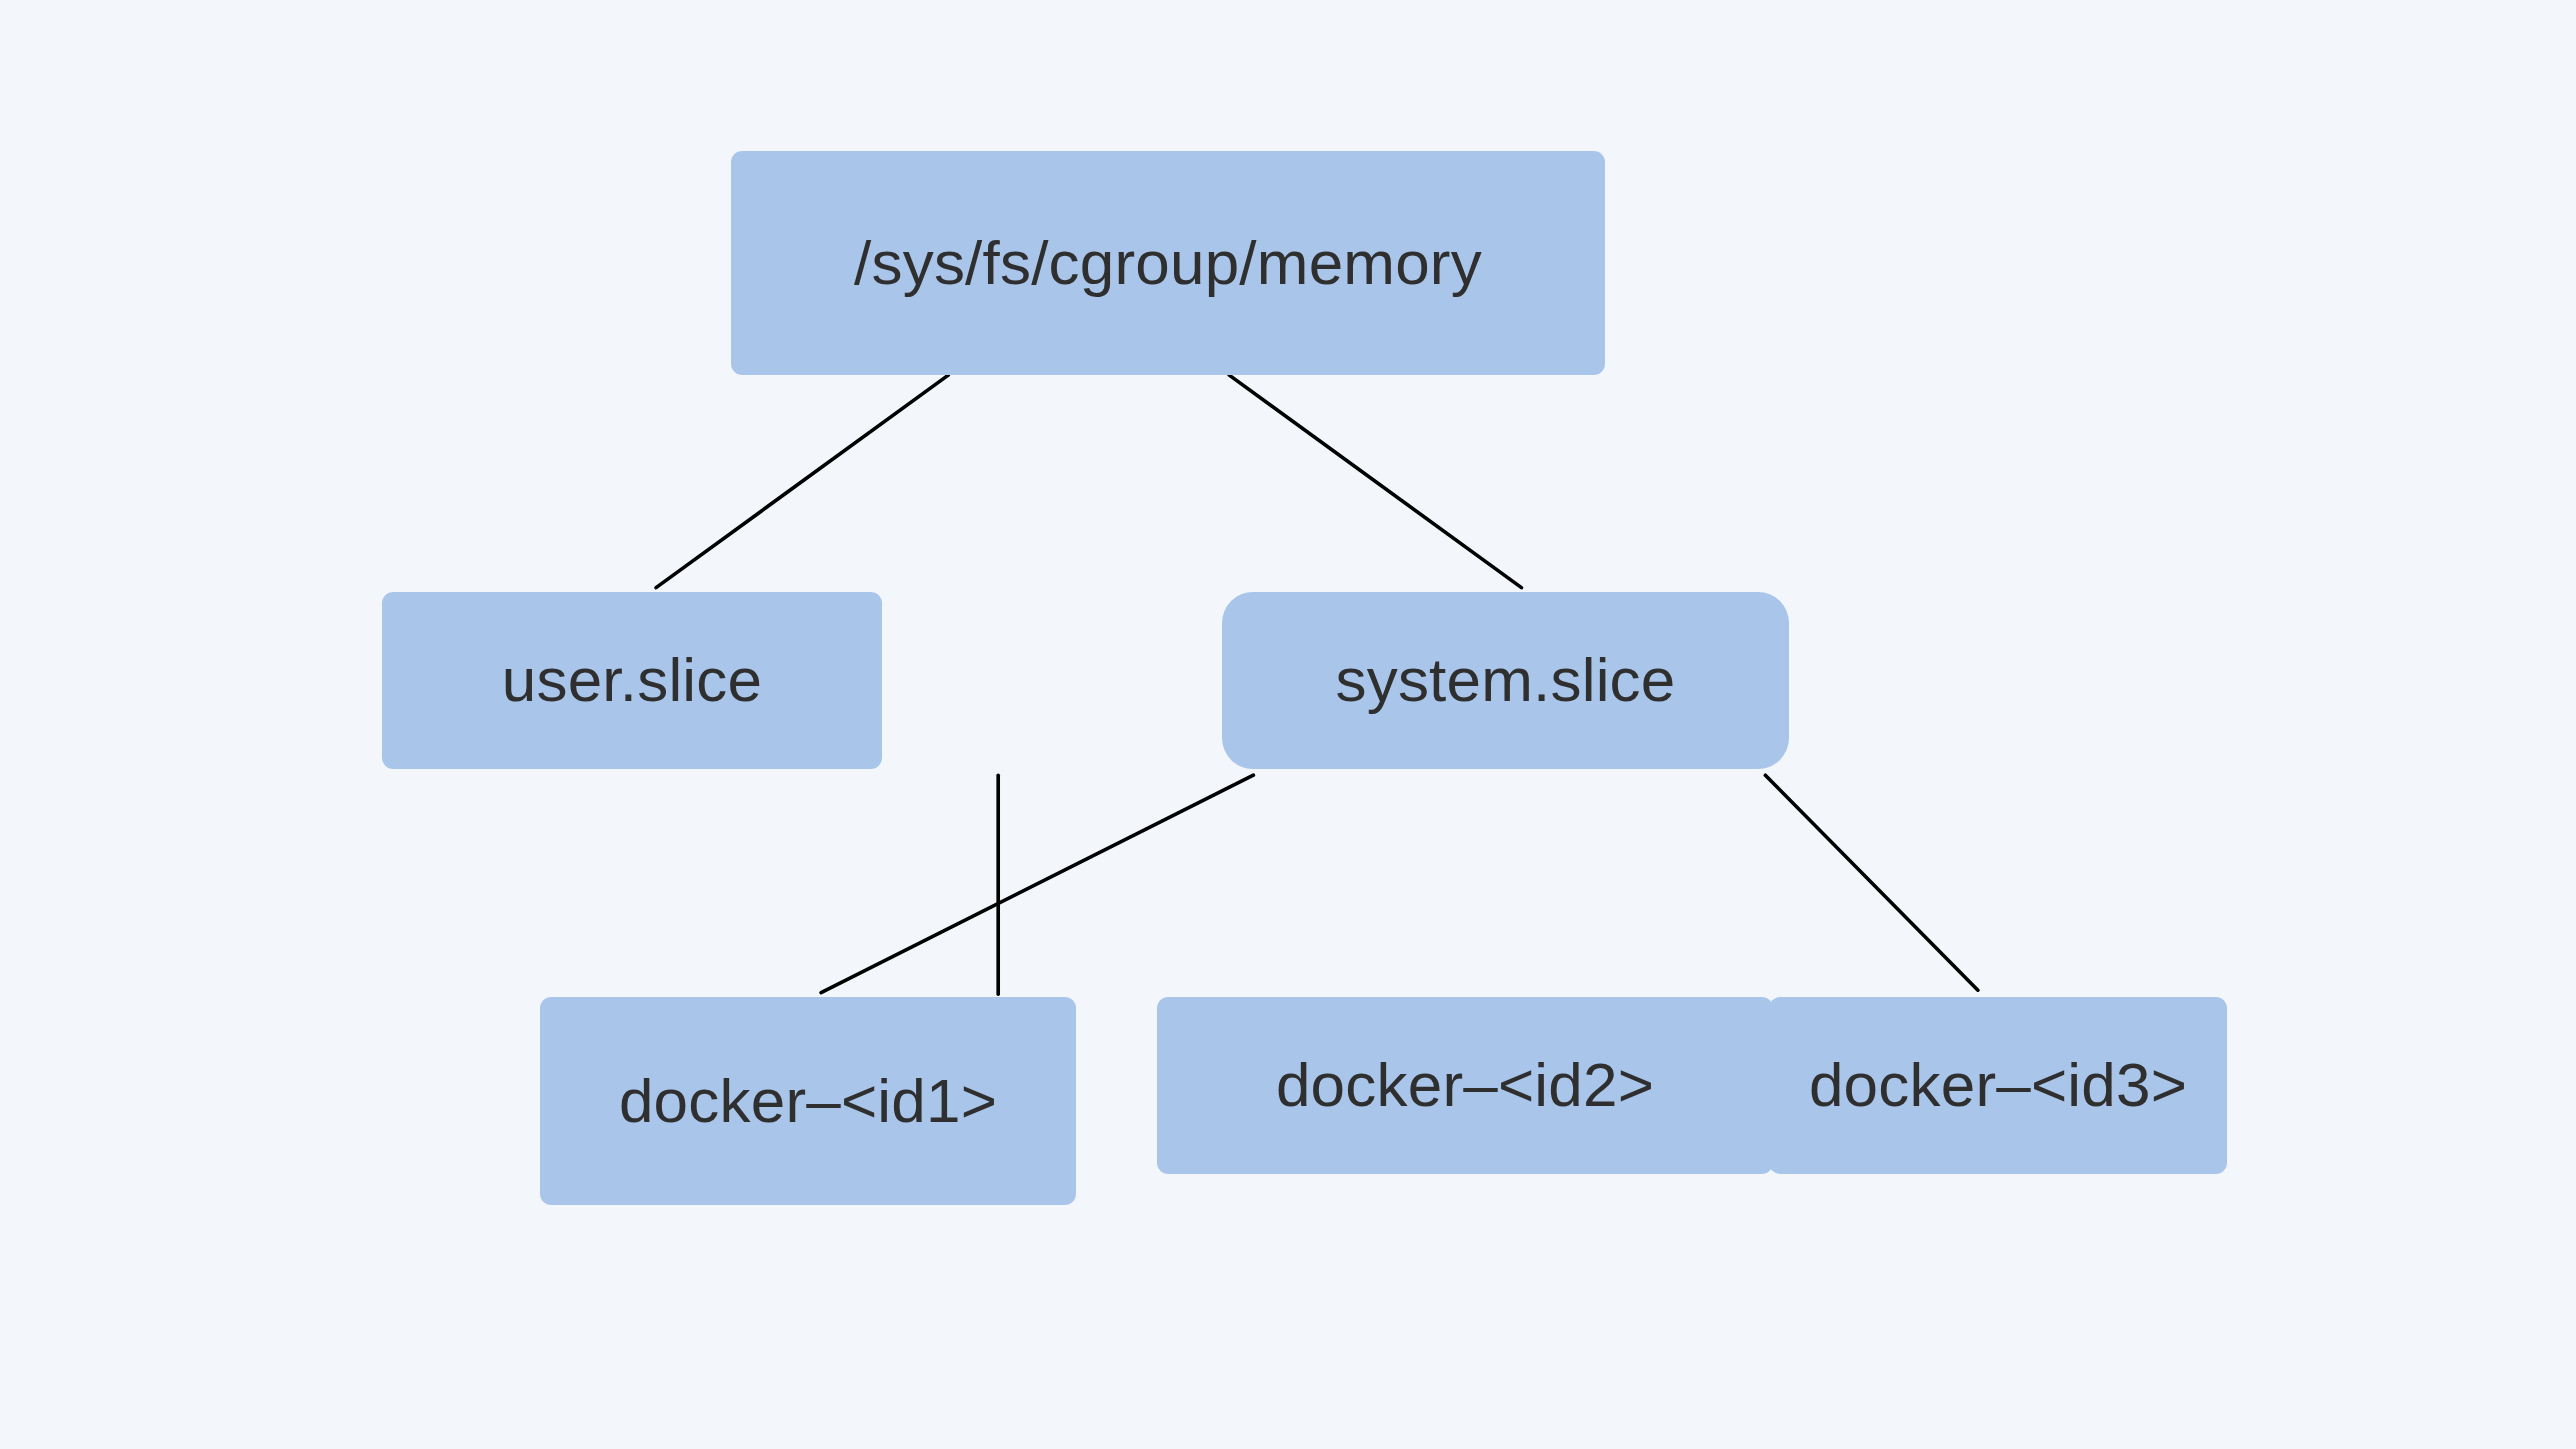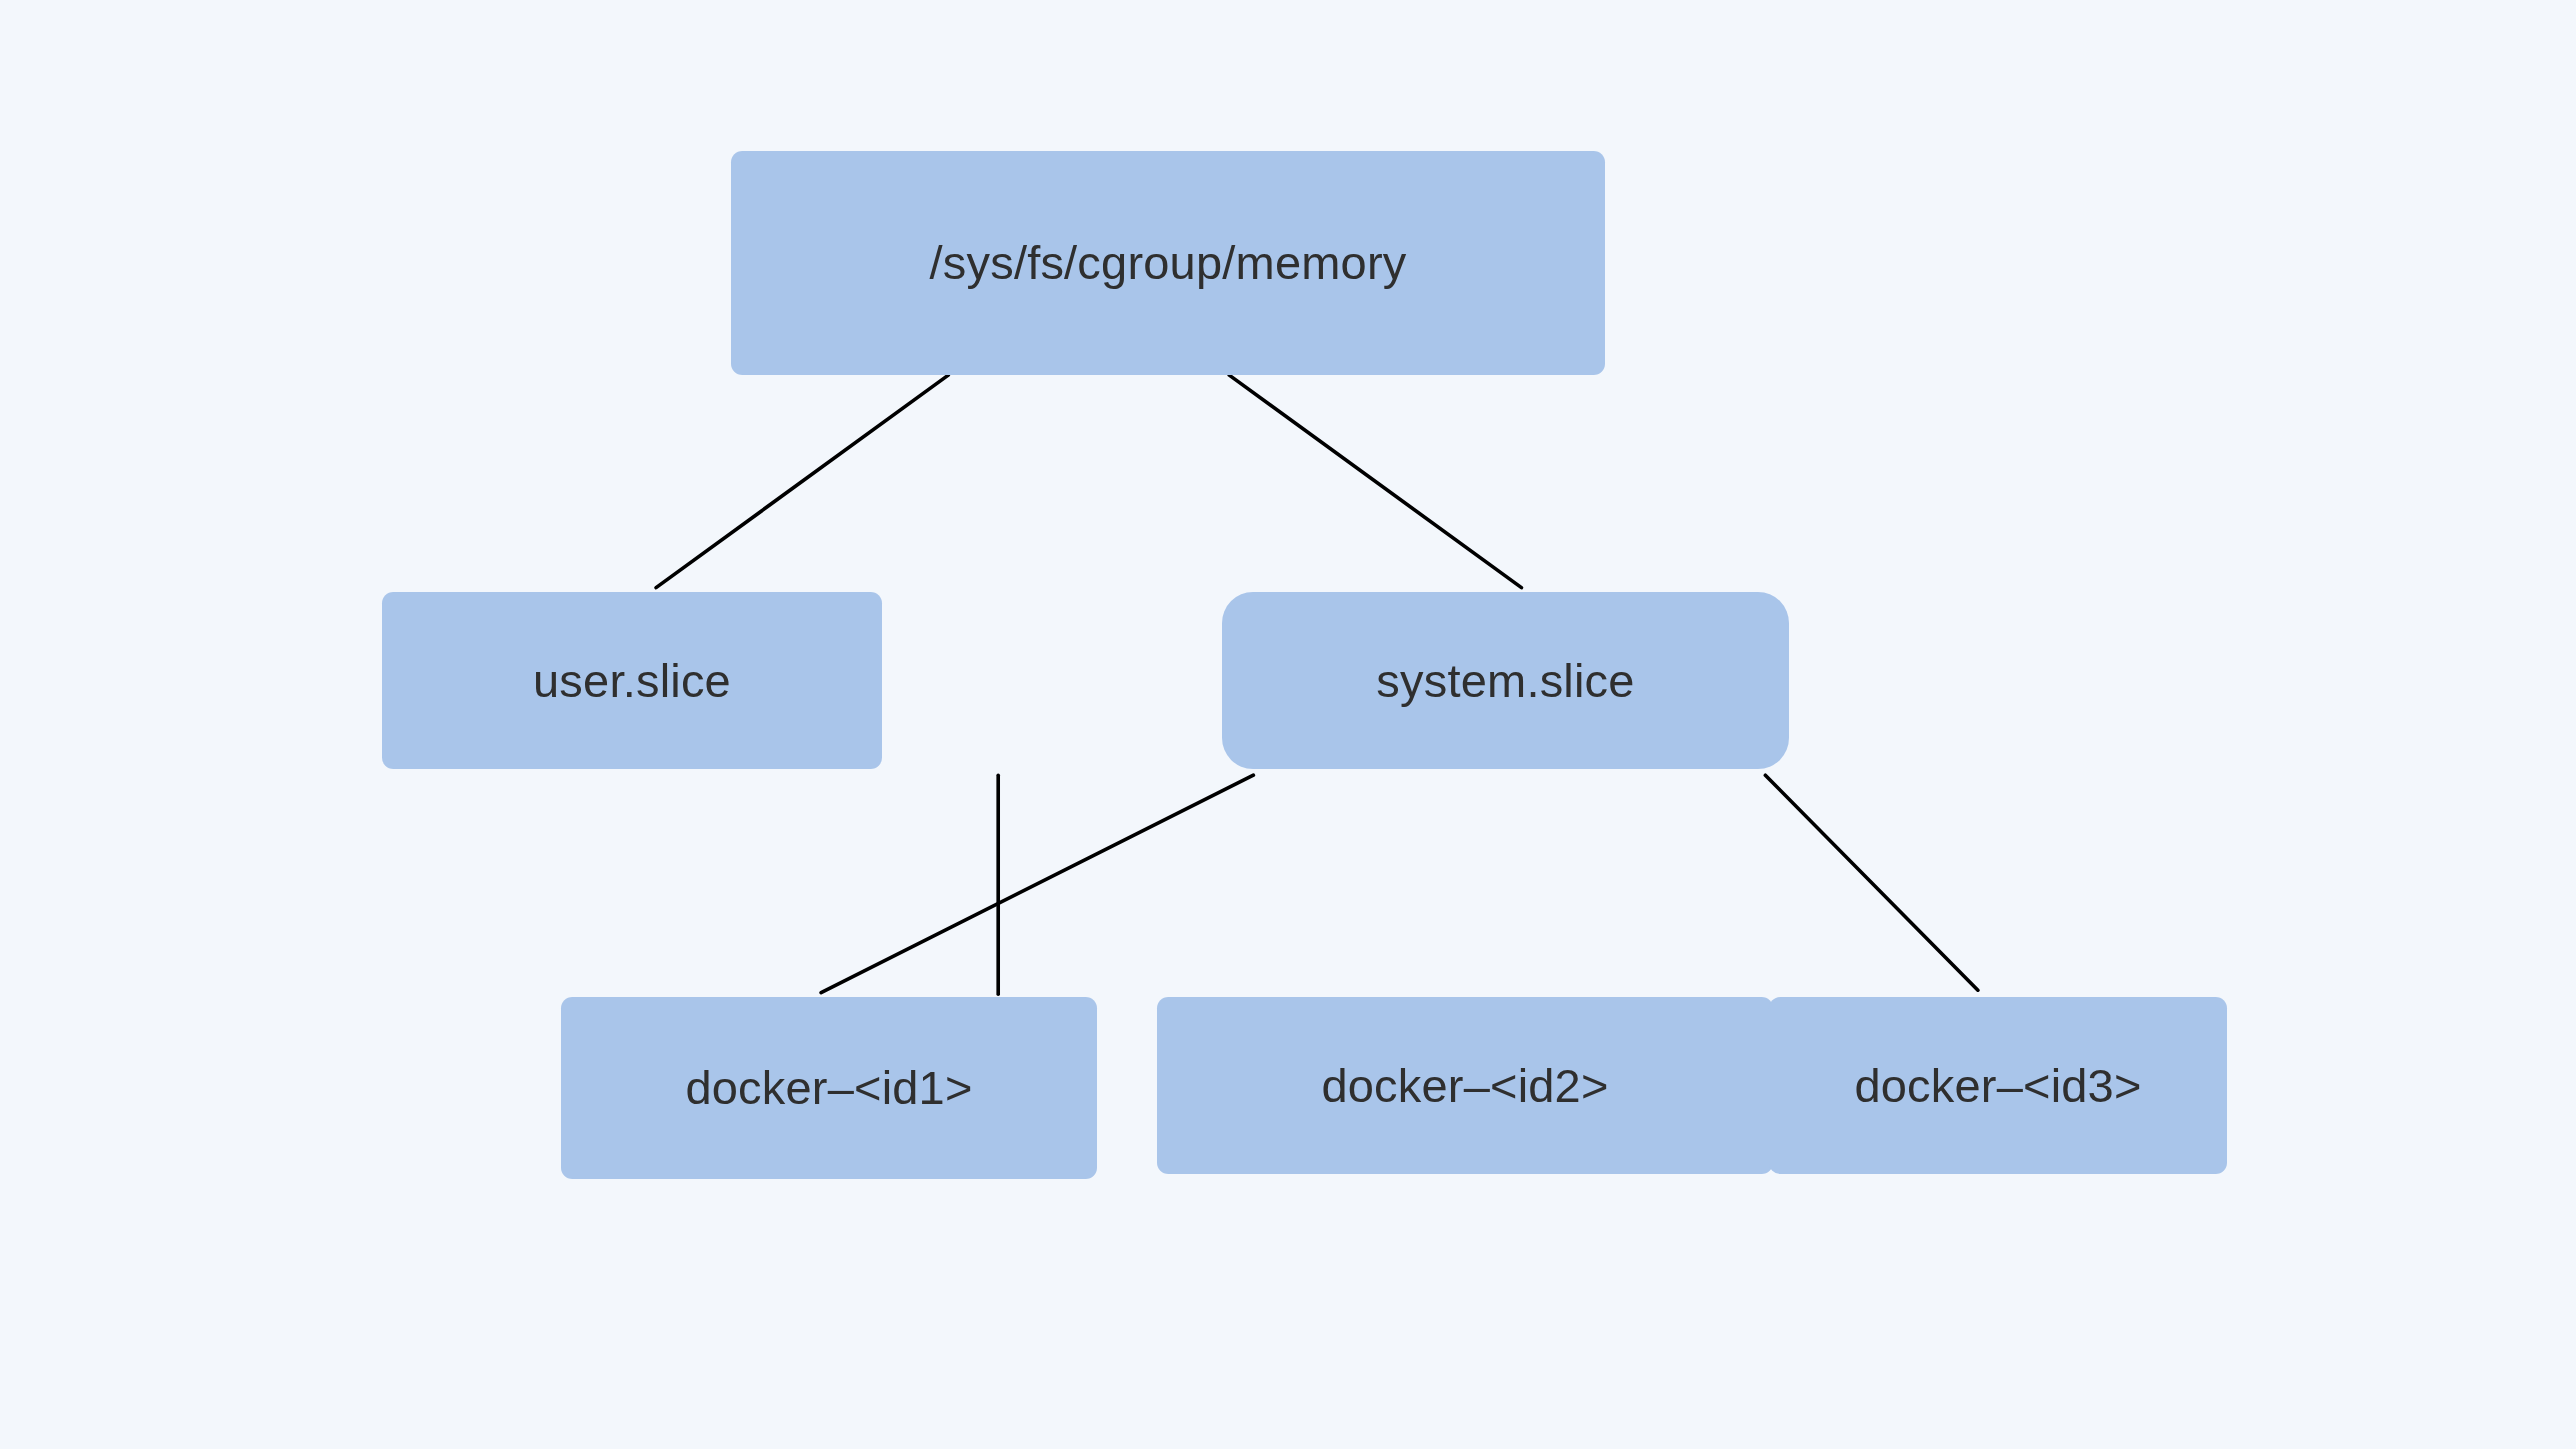--- a/index.html
+++ b/index.html
@@ -36,21 +36,21 @@
     background: #a9c5ea;
     border-radius: 11.3px;
     display: flex;
     align-items: center;
     justify-content: center;
     text-align: center;
   }
 
   .node-label {
     color: #2f2f2f;
-    font-size: 47px;
+    font-size: 62px;
     line-height: 1.1;
     letter-spacing: 0.2px;
     white-space: nowrap;
     font-weight: 400;
   }
 
   
   #node-root {
     left: 731px;
     top: 151px;
@@ -68,24 +68,24 @@
   #node-system-slice {
     left: 1222px;
     top: 592px;
     width: 567px;
     height: 177px;
     border-radius: 31px;
   }
 
   
   #node-docker-id1 {
-    left: 561px;
+    left: 540px;
     top: 997px;
     width: 536px;
-    height: 182px;
+    height: 208px;
   }
   #node-docker-id2 {
     left: 1157px;
     top: 997px;
     width: 616px;
     height: 177px;
   }
   #node-docker-id3 {
     left: 1769px;
     top: 997px;

